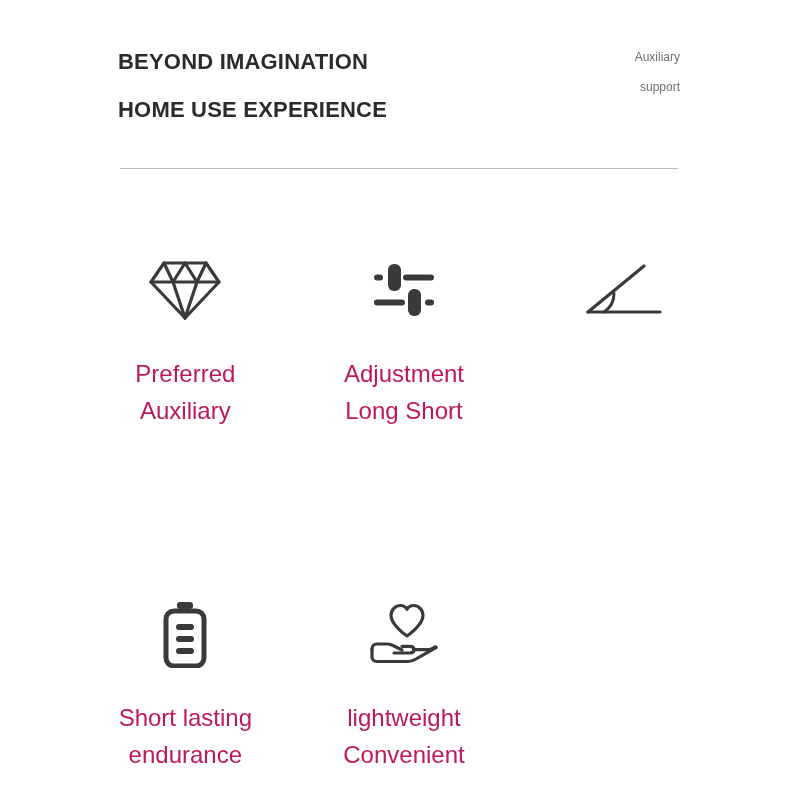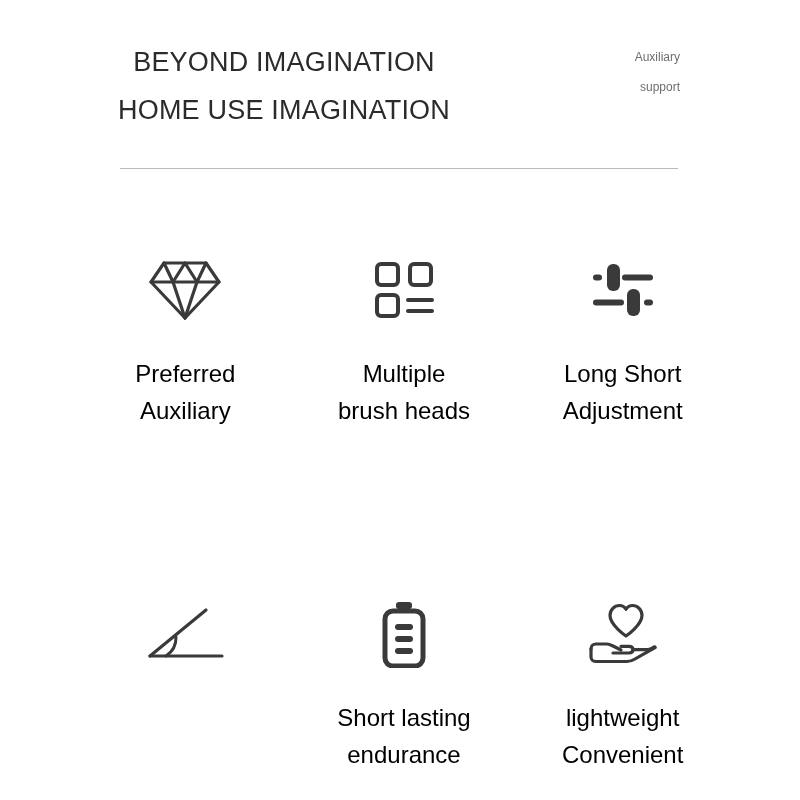--- a/index.html
+++ b/index.html
@@ -27,27 +27,26 @@
     position: absolute;
     left: 118px;
     top: 38px;
     width: 562px;
     display: flex;
     align-items: flex-start;
     justify-content: space-between;
   }
 
   .headline {
-    font-size: 27px;
+    font-size: 22px;
     line-height: 48px;
-    font-weight: normal;
+    font-weight: bold;
     letter-spacing: 0.2px;
     color: #2b2b2b;
     white-space: nowrap;
-    text-align: center;
   }
   .headline .line {
     display: block;
   }
 
   .aux {
     font-size: 12px;
     line-height: 30px;
     color: #6e6e6e;
     text-align: right;
@@ -90,35 +89,35 @@
   }
 
   .icon-box svg {
     display: block;
   }
 
   .feature-label {
     margin-top: 25px;
     font-size: 24px;
     line-height: 37px;
-    color: #000000;
+    color: #be185d;
     text-align: center;
     white-space: nowrap;
   }
   .feature-label .line { display: block; }
 </style>
 </head>
 <body>
 
 <div class="page">
 
   <div class="header">
     <div class="headline">
       <span class="line">BEYOND IMAGINATION</span>
-      <span class="line">HOME USE IMAGINATION</span>
+      <span class="line">HOME USE EXPERIENCE</span>
     </div>
     <div class="aux">
       <span class="line">Auxiliary</span>
       <span class="line">support</span>
     </div>
   </div>
 
   <div class="divider"></div>
 
   <div class="grid">
@@ -132,52 +131,37 @@
           <path d="M59 6 L50 25 L38 61"></path>
           <path d="M26 25 L38 6 L50 25"></path>
         </svg>
       </div>
       <div class="feature-label">
         <span class="line">Preferred</span>
         <span class="line">Auxiliary</span>
       </div>
     </div>
 
-    <div class="feature">
-      <div class="icon-box">
-        <svg width="60" height="58" viewBox="0 0 60 58" fill="none" stroke="#3a3a3a" stroke-width="4" stroke-linejoin="round" stroke-linecap="round">
-          <rect x="3" y="3" width="21" height="21" rx="4"></rect>
-          <rect x="36" y="3" width="21" height="21" rx="4"></rect>
-          <rect x="3" y="34" width="21" height="21" rx="4"></rect>
-          <path d="M34 39 H58"></path>
-          <path d="M34 50 H58"></path>
-        </svg>
-      </div>
-      <div class="feature-label">
-        <span class="line">Multiple</span>
-        <span class="line">brush heads</span>
-      </div>
-    </div>
 
     <div class="feature">
       <div class="icon-box">
         <svg width="64" height="56" viewBox="0 0 64 56" fill="#3a3a3a">
 
           <rect x="2" y="12.5" width="9" height="6" rx="3"></rect>
           <rect x="31" y="12.5" width="31" height="6" rx="3"></rect>
           <rect x="16" y="2" width="13" height="27" rx="6"></rect>
 
           <rect x="2" y="37.5" width="31" height="6" rx="3"></rect>
           <rect x="53" y="37.5" width="9" height="6" rx="3"></rect>
           <rect x="36" y="27" width="13" height="27" rx="6"></rect>
         </svg>
       </div>
       <div class="feature-label">
+        <span class="line">Adjustment</span>
         <span class="line">Long Short</span>
-        <span class="line">Adjustment</span>
       </div>
     </div>
 
     <div class="feature">
       <div class="icon-box">
         <svg width="82" height="60" viewBox="0 0 82 60" fill="none" stroke="#3a3a3a" stroke-width="3.2" stroke-linejoin="round" stroke-linecap="round">
           <path d="M6 52 H78"></path>
           <path d="M6 52 L62 6"></path>
           <path d="M22 52 A22 22 0 0 0 32 33" stroke-width="3"></path>
         </svg>

